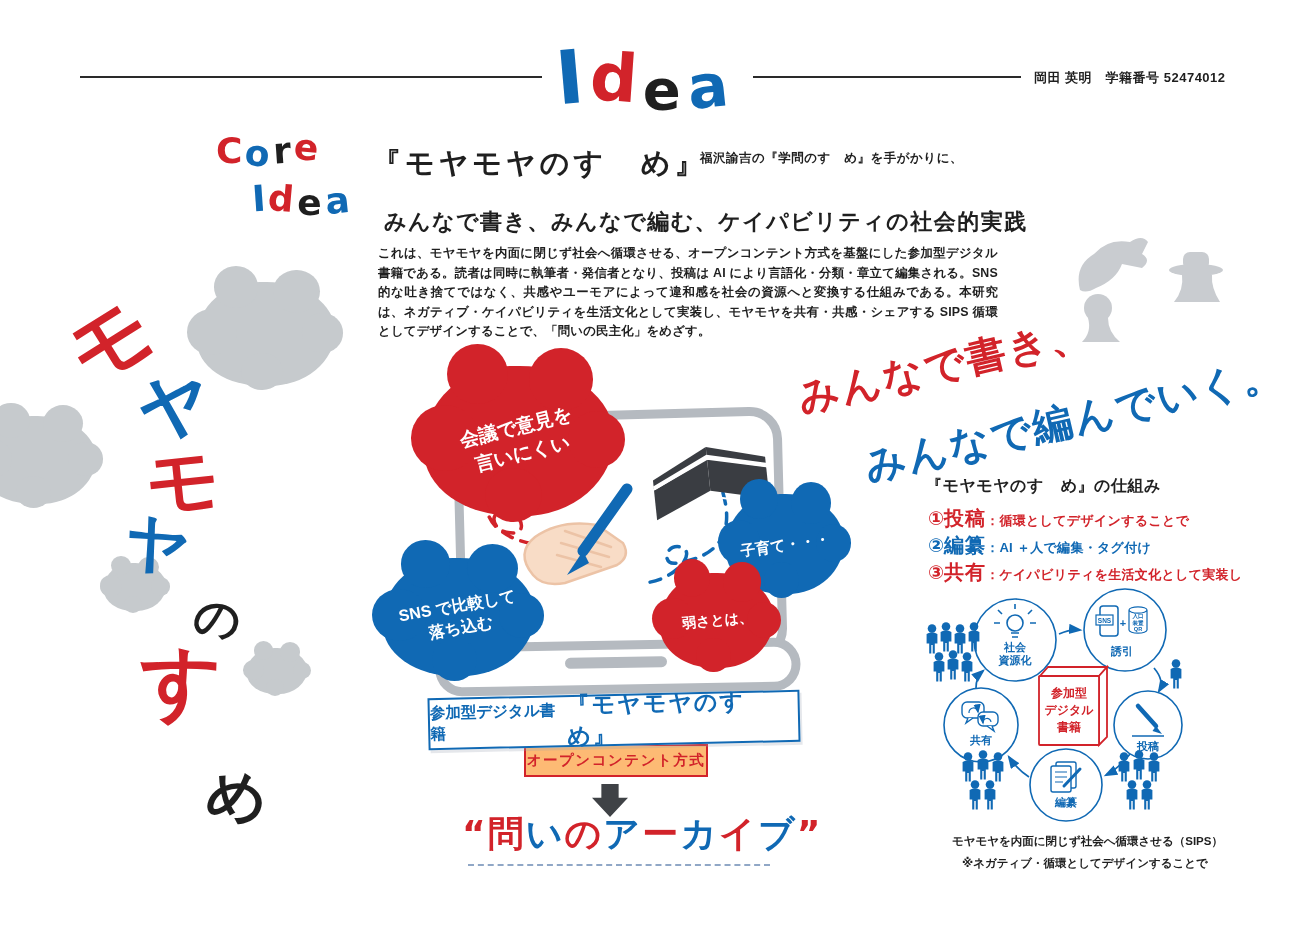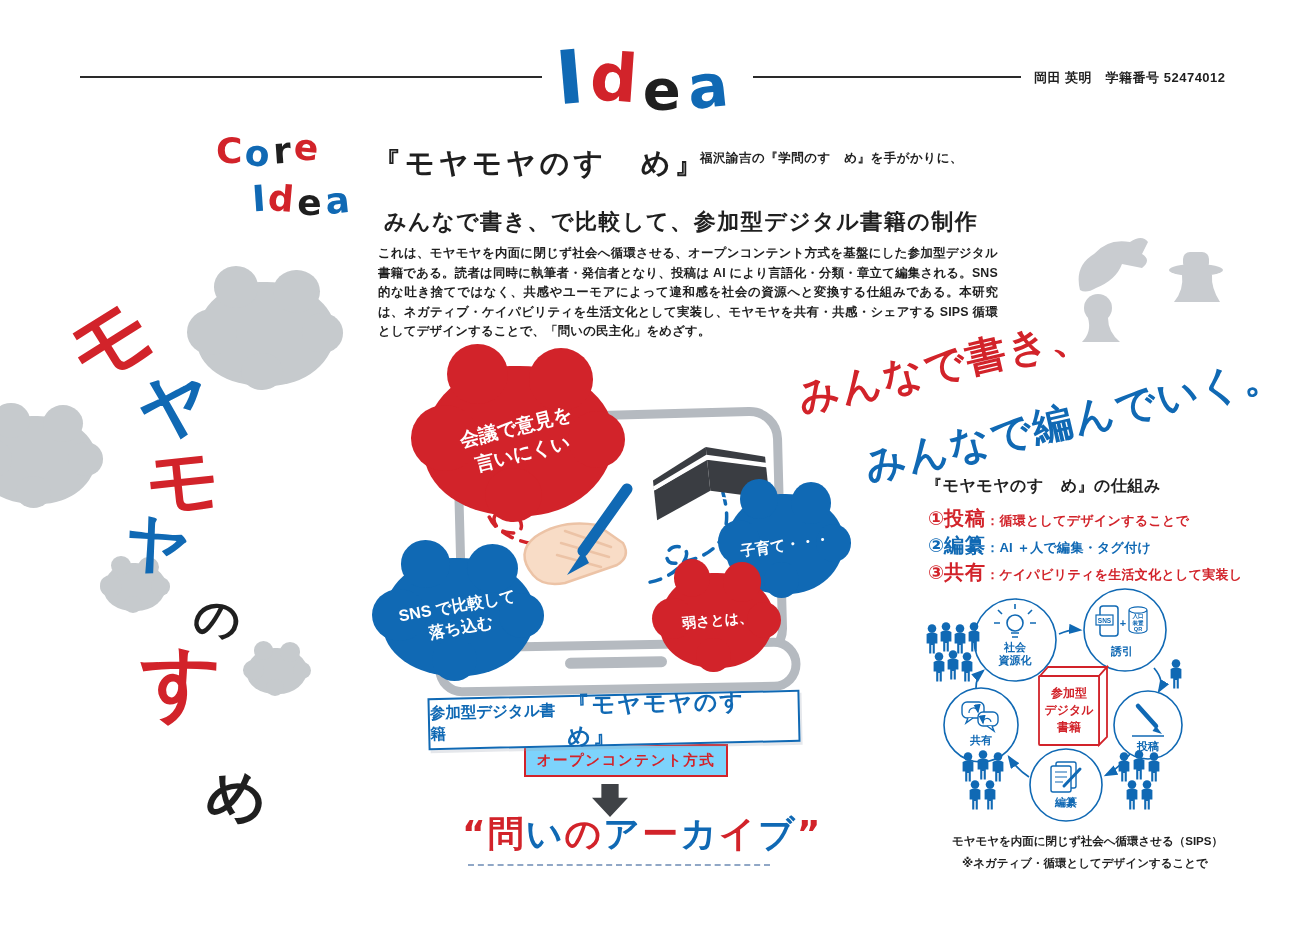--- a/index.html
+++ b/index.html
@@ -105,21 +105,21 @@
 
   #cap1{position:absolute;left:952px;top:834px;font-size:11.5px;font-weight:700;}
   #cap2{position:absolute;left:962px;top:856px;font-size:11.5px;font-weight:700;}
 
   
   #bookBanner{position:absolute;left:428px;top:694px;width:372px;height:52px;background:#fff;
     border:2.5px solid var(--blue);transform:rotate(-1.3deg);display:flex;align-items:center;justify-content:center;
     gap:9px;color:var(--blue);z-index:4;box-shadow:2px 3px 0 rgba(150,160,175,.25);}
   #bookBanner .pre{font-size:15.5px;font-weight:800;}
   #bookBanner .ttl{font-size:23px;font-weight:800;letter-spacing:2px;}
-  #formatBox{position:absolute;left:524px;top:744px;width:204px;height:33px;background:#7dd3fc;border:2px solid var(--red);
+  #formatBox{position:absolute;left:524px;top:744px;width:184px;height:33px;background:#fdba74;border:2px solid var(--red);
     display:flex;align-items:center;justify-content:center;color:var(--red);font-size:14.5px;font-weight:800;letter-spacing:1.5px;z-index:3;}
   #downArrow{position:absolute;left:592px;top:784px;width:36px;height:33px;background:var(--dark);
     clip-path:polygon(26% 0,74% 0,74% 42%,100% 42%,50% 100%,0 42%,26% 42%);}
   #archive{position:absolute;left:462px;top:810px;font-size:36px;font-weight:900;letter-spacing:2px;font-family:"DejaVu Sans",sans-serif;white-space:nowrap;}
   #archiveLine{position:absolute;left:468px;top:864px;width:302px;border-top:2.5px dashed #90a7c6;}
 
   svg text{font-family:"Liberation Sans","DejaVu Sans",sans-serif;}
 </style>
 </head>
 <body>
@@ -128,21 +128,21 @@
 <div id="logo"><span style="color: rgb(16, 105, 180);">I</span><span style="color: rgb(210, 35, 42);">d</span><span style="color: rgb(31, 31, 31);">e</span><span style="color: rgb(16, 105, 180);">a</span></div>
 <div id="ruleR" class="hrule"></div>
 <div id="credit">岡田 英明　学籍番号 52474012</div>
 
 <div id="coreW1" class="coreword"><span style="color: rgb(210, 35, 42);">C</span><span style="color: rgb(16, 105, 180);">o</span><span style="color: rgb(31, 31, 31);">r</span><span style="color: rgb(210, 35, 42);">e</span></div>
 <div id="coreW2" class="coreword"><span style="color: rgb(16, 105, 180);">I</span><span style="color: rgb(210, 35, 42);">d</span><span style="color: rgb(31, 31, 31);">e</span><span style="color: rgb(16, 105, 180);">a</span></div>
 <div id="mainTitle">『モヤモヤのすゝめ』</div>
 <div id="lead">
   <div>福沢諭吉の『学問のすゝめ』を手がかりに、</div>
 </div>
-<div id="subtitle">みんなで書き、で比較して、参加型デジタル書籍の制作</div>
+<div id="subtitle">みんなで書き、みんなで編む、ケイパビリティの社会的実践</div>
 <div id="bodyText">これは、モヤモヤを内面に閉じず社会へ循環させる、オープンコンテント方式を基盤にした参加型デジタル書籍である。読者は同時に執筆者・発信者となり、投稿は AI により言語化・分類・章立て編集される。SNS 的な吐き捨てではなく、共感やユーモアによって違和感を社会の資源へと変換する仕組みである。本研究は、ネガティブ・ケイパビリティを生活文化として実装し、モヤモヤを共有・共感・シェアする SIPS 循環としてデザインすることで、「問いの民主化」をめざす。</div>
 
 <div id="gc1" class="cloud gcl abs">
     <i></i>
     <i></i>
     <i></i>
     <i></i>
     <i></i>
   </div>
 <div id="gc2" class="cloud gcl abs">

